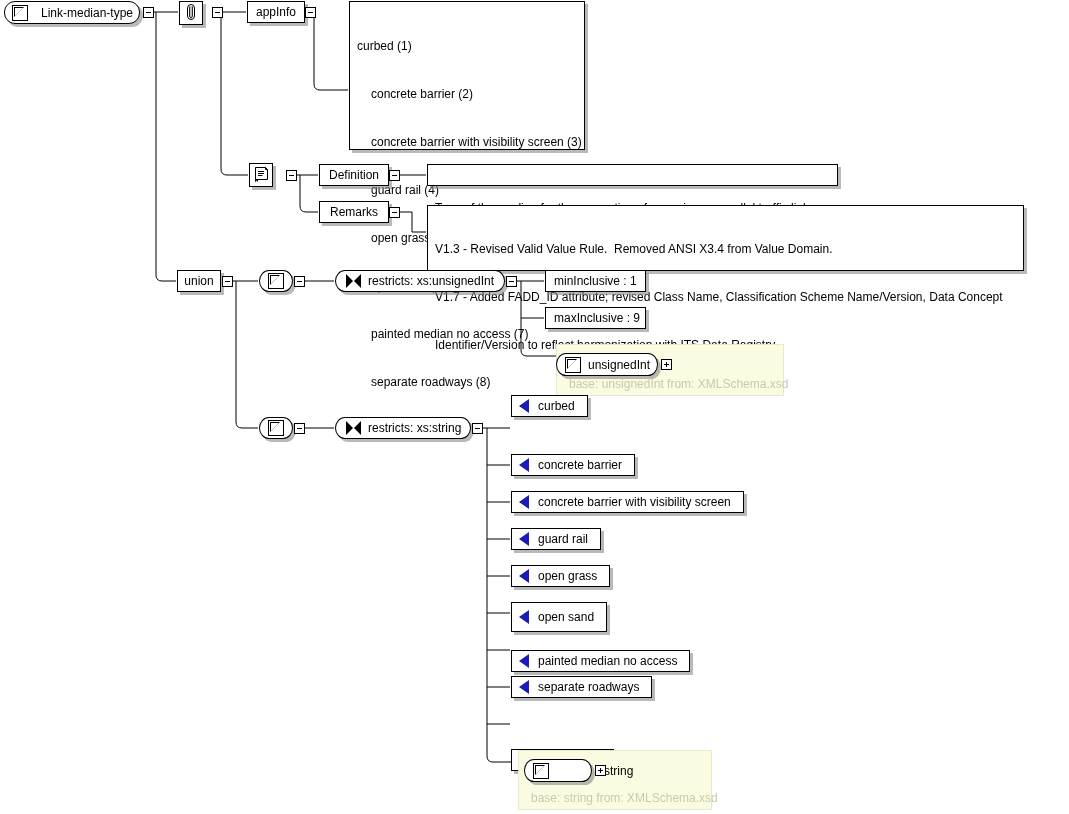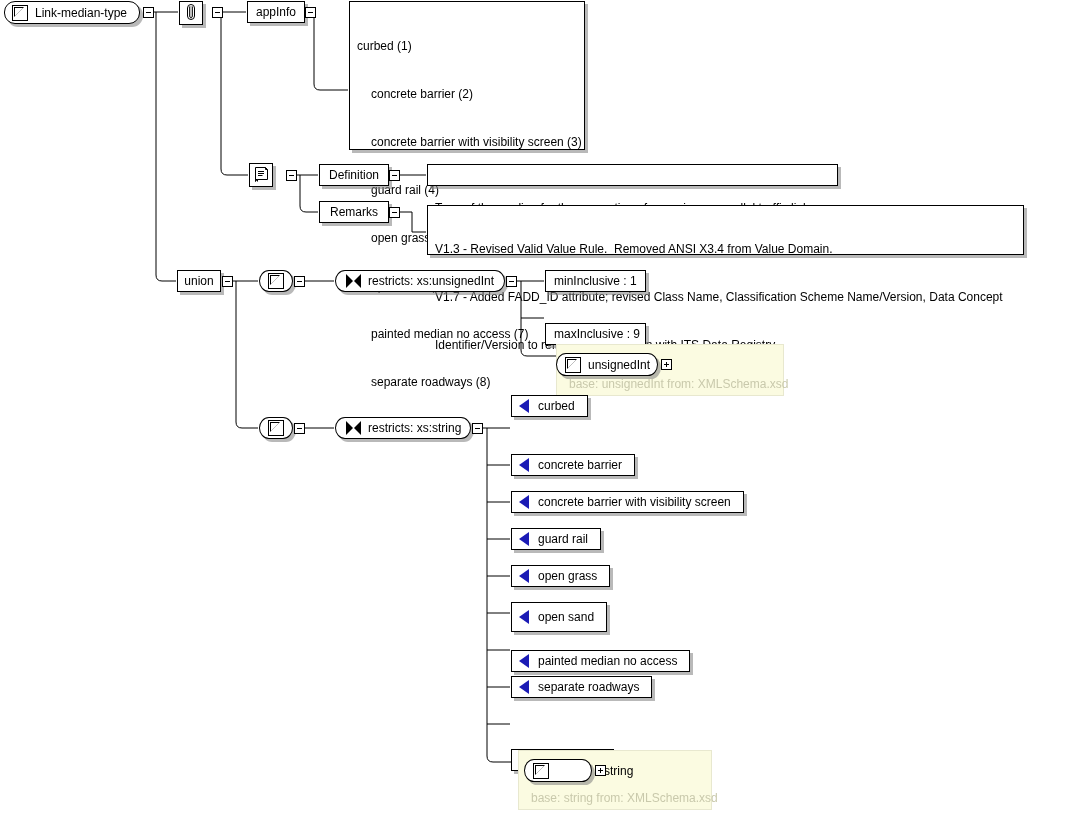--- a/index.html
+++ b/index.html
@@ -27,20 +27,21 @@
     border: 1px solid #000000;
     box-shadow: 3px 3px 0 0 rgba(128,128,128,0.55);
     display: flex;
     align-items: center;
     white-space: nowrap;
     line-height: 1;
   }
   .node.plain { padding: 0 8px; justify-content: center; }
   .node.rounded {
     border-radius: 11px;
+    gap: 6px;
   }
   
   .node.oct {
     border-radius: 10px / 50%;
   }
   .node .lbl { font-size: 12px; color: #000; }
 
   
   .iconbox {
     position: absolute;
@@ -273,21 +274,21 @@
 </div>
 <span class="expander" style="left:389px; top:170px;"></span>
 <div class="textpanel" style="left:427px; top:164px; width:411px; height:22px; padding-top:3px;">
   <span class="ln">Type of the median for the separation of opposing or parallel traffic links.</span>
 </div>
 
 <div class="node plain" style="left:319px; top:201px; width:70px; height:22px;">
   <span class="lbl">Remarks</span>
 </div>
 <span class="expander" style="left:389px; top:207px;"></span>
-<div class="textpanel" style="left:427px; top:205px; width:597px; height:50px; padding-top:3px;">
+<div class="textpanel" style="left:427px; top:205px; width:597px; height:66px; padding-top:3px;">
   <span class="ln">V1.3 - Revised Valid Value Rule.  Removed ANSI X3.4 from Value Domain.</span>
   <span class="ln">V1.7 - Added FADD_ID attribute; revised Class Name, Classification Scheme Name/Version, Data Concept</span>
   <span class="ln">Identifier/Version to reflect harmonization with ITS Data Registry.</span>
 </div>
 
 <div class="node plain" style="left:177px; top:270px; width:44px; height:22px;">
   <span class="lbl">union</span>
 </div>
 <span class="expander" style="left:222px; top:276px;"></span>
 
@@ -298,21 +299,21 @@
 
 <div class="node oct" style="left:335px; top:270px; width:170px; height:22px; padding:0 10px;">
   <span class="bowtie"></span>
   <span class="lbl">restricts: xs:unsignedInt</span>
 </div>
 <span class="expander" style="left:506px; top:276px;"></span>
 
 <div class="node plain" style="left:545px; top:270px; width:101px; height:22px; justify-content:flex-start; padding-left:8px;">
   <span class="lbl">minInclusive : 1</span>
 </div>
-<div class="node plain" style="left:545px; top:307px; width:101px; height:22px; justify-content:flex-start; margin-top:16px;">
+<div class="node plain" style="left:545px; top:307px; width:101px; height:22px; justify-content:flex-start; ">
   <span class="lbl">maxInclusive : 9</span>
 </div>
 
 <div class="basepanel" style="left:556px; top:344px; width:228px; height:52px;">
   <span class="cap">base: unsignedInt from: XMLSchema.xsd</span>
 </div>
 <div class="node oct" style="left:556px; top:353px; width:102px; height:23px; padding:0 8px;">
   <span class="stglyph"></span>
   <span class="lbl">unsignedInt</span>
 </div>

